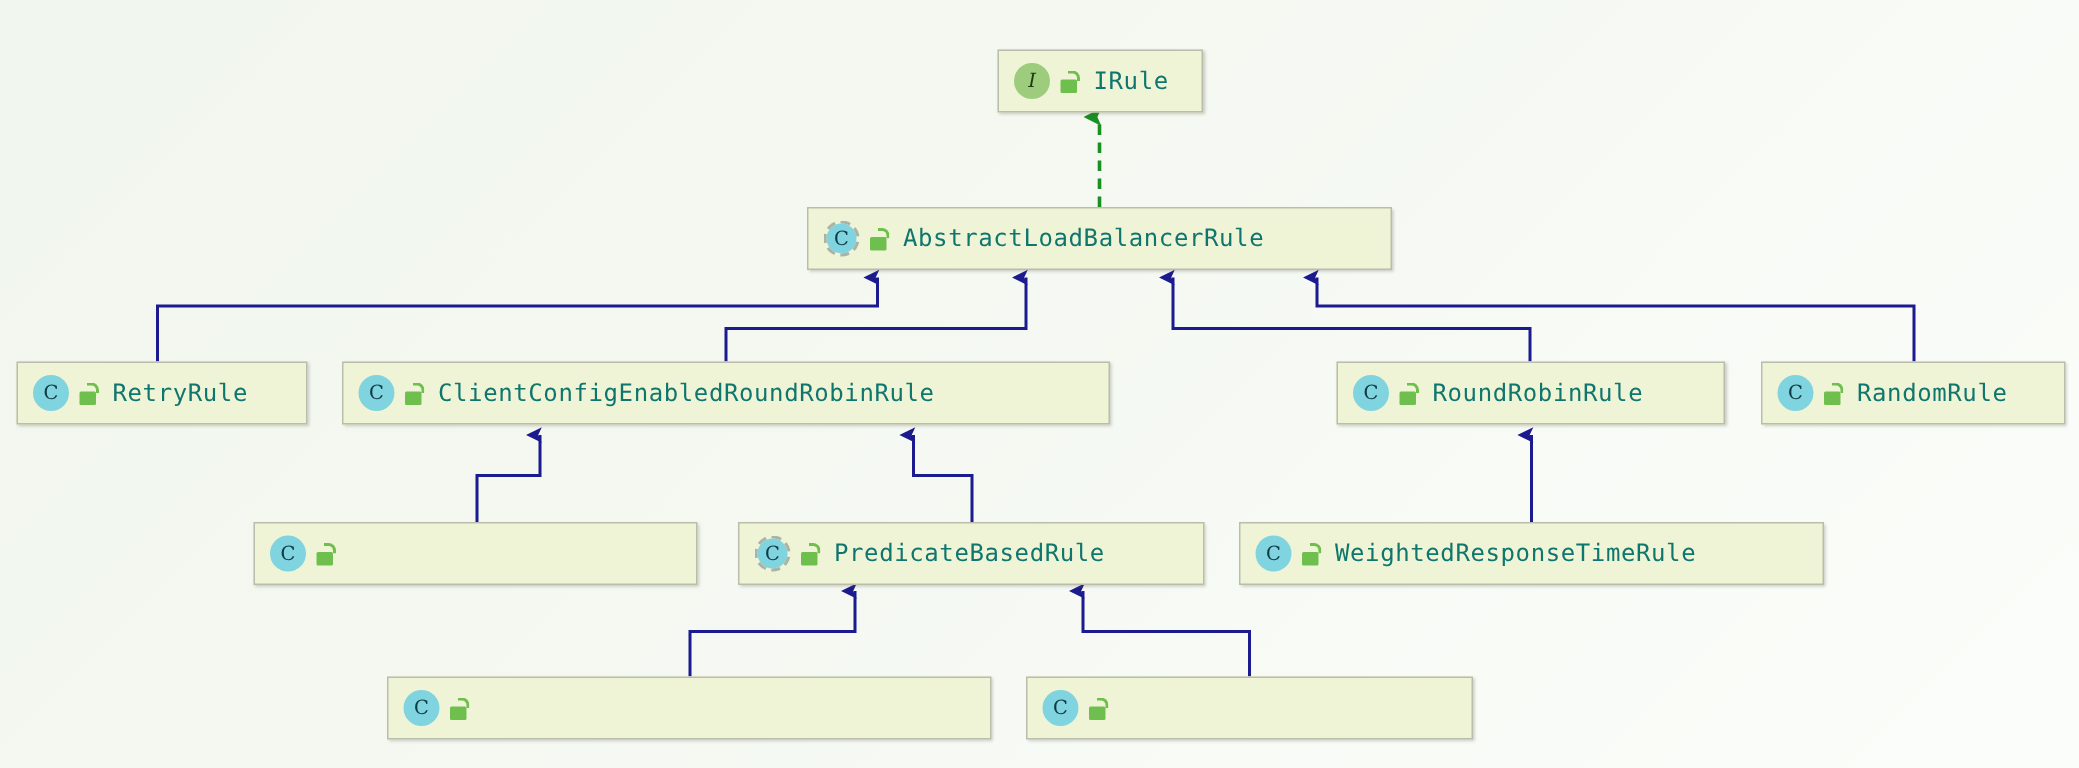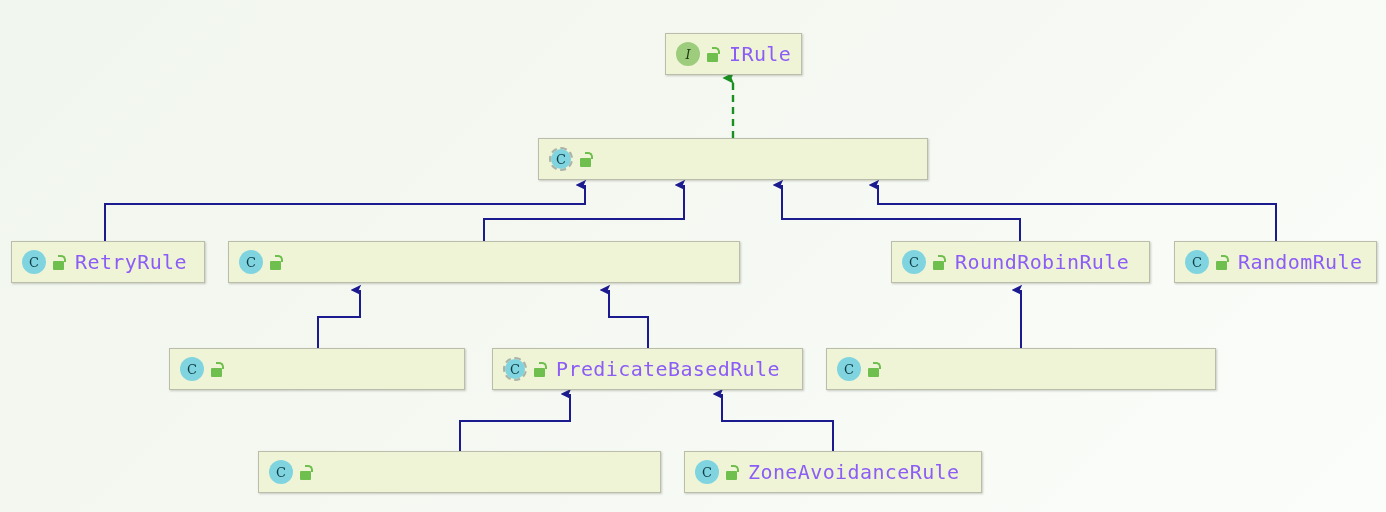--- a/index.html
+++ b/index.html
@@ -31,22 +31,22 @@
     background: #f0f4d6;
     border: 1px solid #b9bda9;
     box-shadow: 1px 1px 2px rgba(90, 95, 80, 0.30);
     display: flex;
     align-items: center;
     height: 42px;
     padding: 0 14px 0 10px;
     white-space: nowrap;
   }
   .uml-node .node-label {
-    font-size: 20px;
-    color: #8b5cf6;
+    font-size: 16px;
+    color: #0f766e;
     letter-spacing: 0.4px;
     margin-left: 9px;
     line-height: 1;
   }
   
   .badge {
     position: relative;
     width: 24px;
     height: 24px;
     flex: 0 0 24px;
@@ -139,37 +139,39 @@
     </span>
     <span class="node-label">IRule</span>
   </div>
 
   <div class="uml-node" style="left:538px; top:138px; width:390px;">
     <span class="badge badge-abstract-class">C</span>
     <span class="lock-icon">
       <span class="lock-shackle"></span>
         <span class="lock-body"></span>
     </span>
+    <span class="node-label">AbstractLoadBalancerRule</span>
   </div>
 
   <div class="uml-node" style="left:11px; top:241px; width:194px;">
     <span class="badge badge-class">C</span>
     <span class="lock-icon">
       <span class="lock-shackle"></span>
         <span class="lock-body"></span>
     </span>
     <span class="node-label">RetryRule</span>
   </div>
 
   <div class="uml-node" style="left:228px; top:241px; width:512px;">
     <span class="badge badge-class">C</span>
     <span class="lock-icon">
       <span class="lock-shackle"></span>
         <span class="lock-body"></span>
     </span>
+    <span class="node-label">ClientConfigEnabledRoundRobinRule</span>
   </div>
 
   <div class="uml-node" style="left:891px; top:241px; width:259px;">
     <span class="badge badge-class">C</span>
     <span class="lock-icon">
       <span class="lock-shackle"></span>
         <span class="lock-body"></span>
     </span>
     <span class="node-label">RoundRobinRule</span>
   </div>
@@ -199,32 +201,32 @@
     </span>
     <span class="node-label">PredicateBasedRule</span>
   </div>
 
   <div class="uml-node" style="left:826px; top:348px; width:390px;">
     <span class="badge badge-class">C</span>
     <span class="lock-icon">
       <span class="lock-shackle"></span>
         <span class="lock-body"></span>
     </span>
+    <span class="node-label">WeightedResponseTimeRule</span>
   </div>
 
   <div class="uml-node" style="left:258px; top:451px; width:403px;">
     <span class="badge badge-class">C</span>
     <span class="lock-icon">
       <span class="lock-shackle"></span>
         <span class="lock-body"></span>
     </span>
   </div>
 
   <div class="uml-node" style="left:684px; top:451px; width:298px;">
     <span class="badge badge-class">C</span>
     <span class="lock-icon">
       <span class="lock-shackle"></span>
         <span class="lock-body"></span>
     </span>
-    <span class="node-label">ZoneAvoidanceRule</span>
   </div>
 
 </div>
 
 </body></html>

